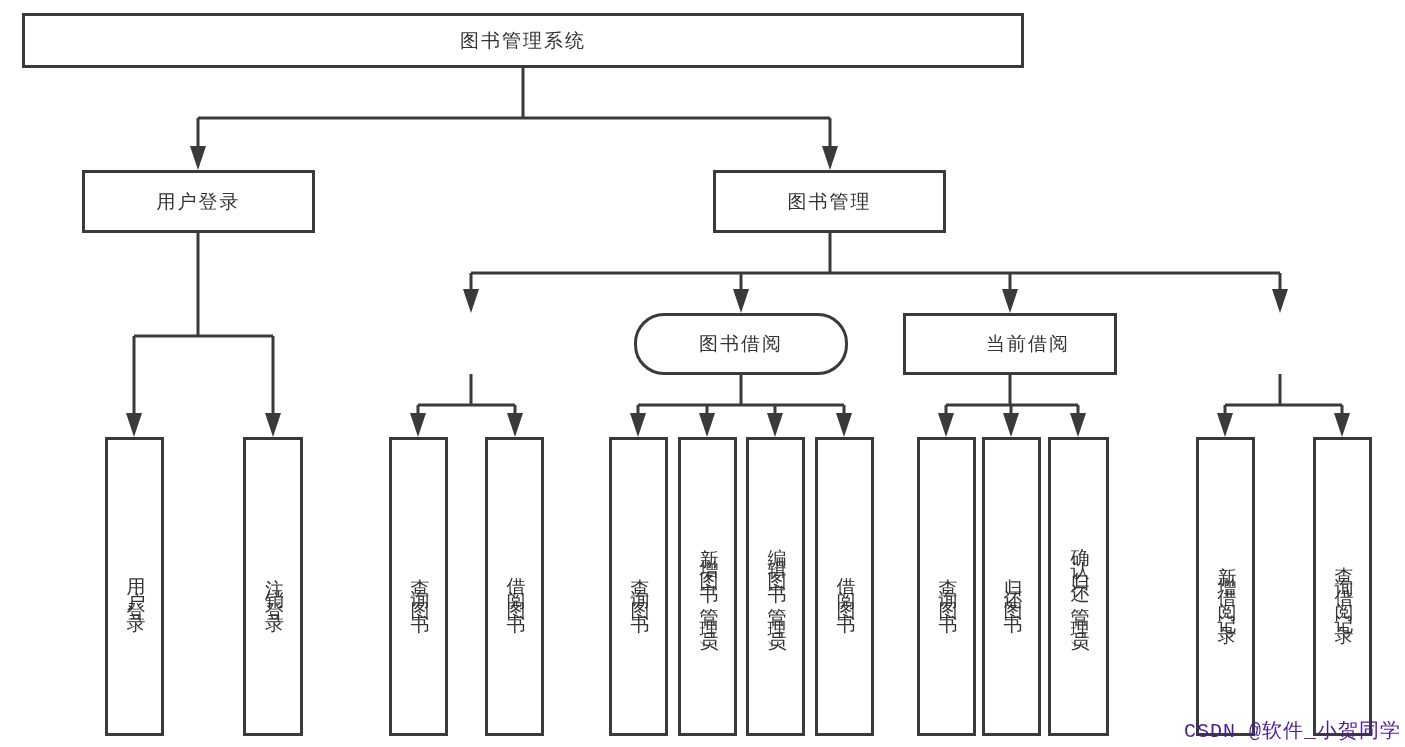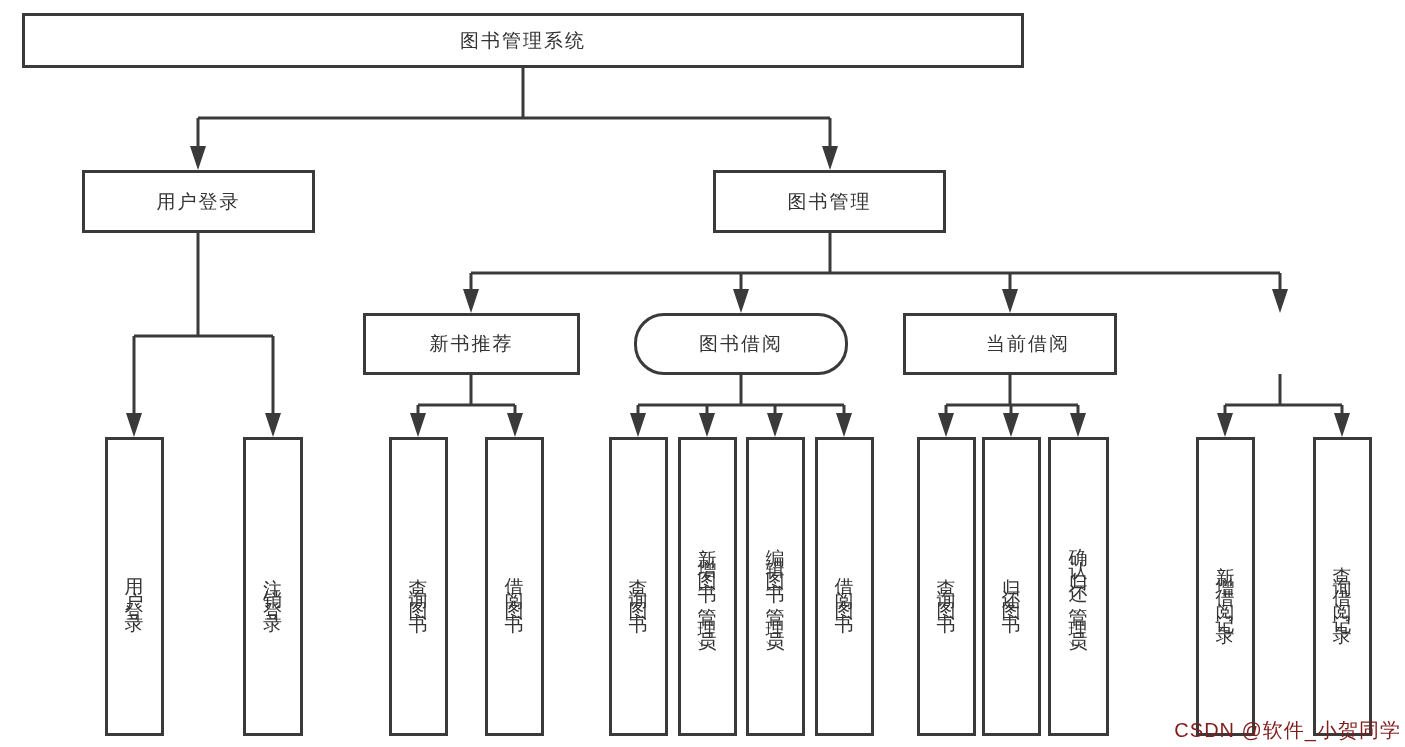--- a/index.html
+++ b/index.html
@@ -1,33 +1,33 @@
 <!DOCTYPE html>
 <html><head>
 <meta charset="utf-8">
 <style>
   html,body{margin:0;padding:0;background:#ffffff;}
   .canvas{
     position:relative;width:1405px;height:747px;background:#ffffff;
-    font-family:Liberation Sans, sans-serif;overflow:hidden;
+    font-family:Liberation Mono, monospace;overflow:hidden;
   }
   .connectors{position:absolute;left:0;top:0;width:1405px;height:747px;}
   .box{
     position:absolute;box-sizing:border-box;background:#ffffff;
     border:3px solid #3a3a3a;display:flex;align-items:center;justify-content:center;
     color:#333333;z-index:2;
   }
   .hlabel{font-size:19px;letter-spacing:2px;white-space:nowrap;}
   .leaf span{
     writing-mode:vertical-rl;text-orientation:mixed;
     font-size:19px;letter-spacing:12px;line-height:1;white-space:nowrap;
   }
   .watermark{
     position:absolute;right:4px;bottom:3px;z-index:6;
-    font-size:20px;color:#7f1d1d;letter-spacing:1px;white-space:nowrap;
+    font-size:20px;color:#4c1d95;letter-spacing:1px;white-space:nowrap;
   }
 </style>
 </head>
 <body>
 
 <div class="canvas">
 
   <svg class="connectors" viewBox="0 0 1405 747" xmlns="http://www.w3.org/2000/svg">
 
     <path fill="none" stroke="#3a3a3a" stroke-width="3" d="M523,68 L523,118 M198,118 L830,118 M198,118 L198,148 M830,118 L830,148"></path>
@@ -56,23 +56,20 @@
     <span class="hlabel">图书管理系统</span>
   </div>
 
   <div class="box" style="left:82px;top:170px;width:233px;height:63px;">
     <span class="hlabel">用户登录</span>
   </div>
   <div class="box" style="left:713px;top:170px;width:233px;height:63px;">
     <span class="hlabel">图书管理</span>
   </div>
 
-  <div class="box" style="left:363px;top:313px;width:217px;height:62px;">
-    <span class="hlabel">新书推荐</span>
-  </div>
   <div class="box" style="left:634px;top:313px;width:214px;height:62px;border-radius:30px;">
     <span class="hlabel">图书借阅</span>
   </div>
   <div class="box" style="left:903px;top:313px;width:214px;height:62px;padding-left:36px;">
     <span class="hlabel">当前借阅</span>
   </div>
 
   <div class="box leaf" style="left:105px;top:437px;width:59px;height:299px;">
     <span>用户登录</span>
   </div>

